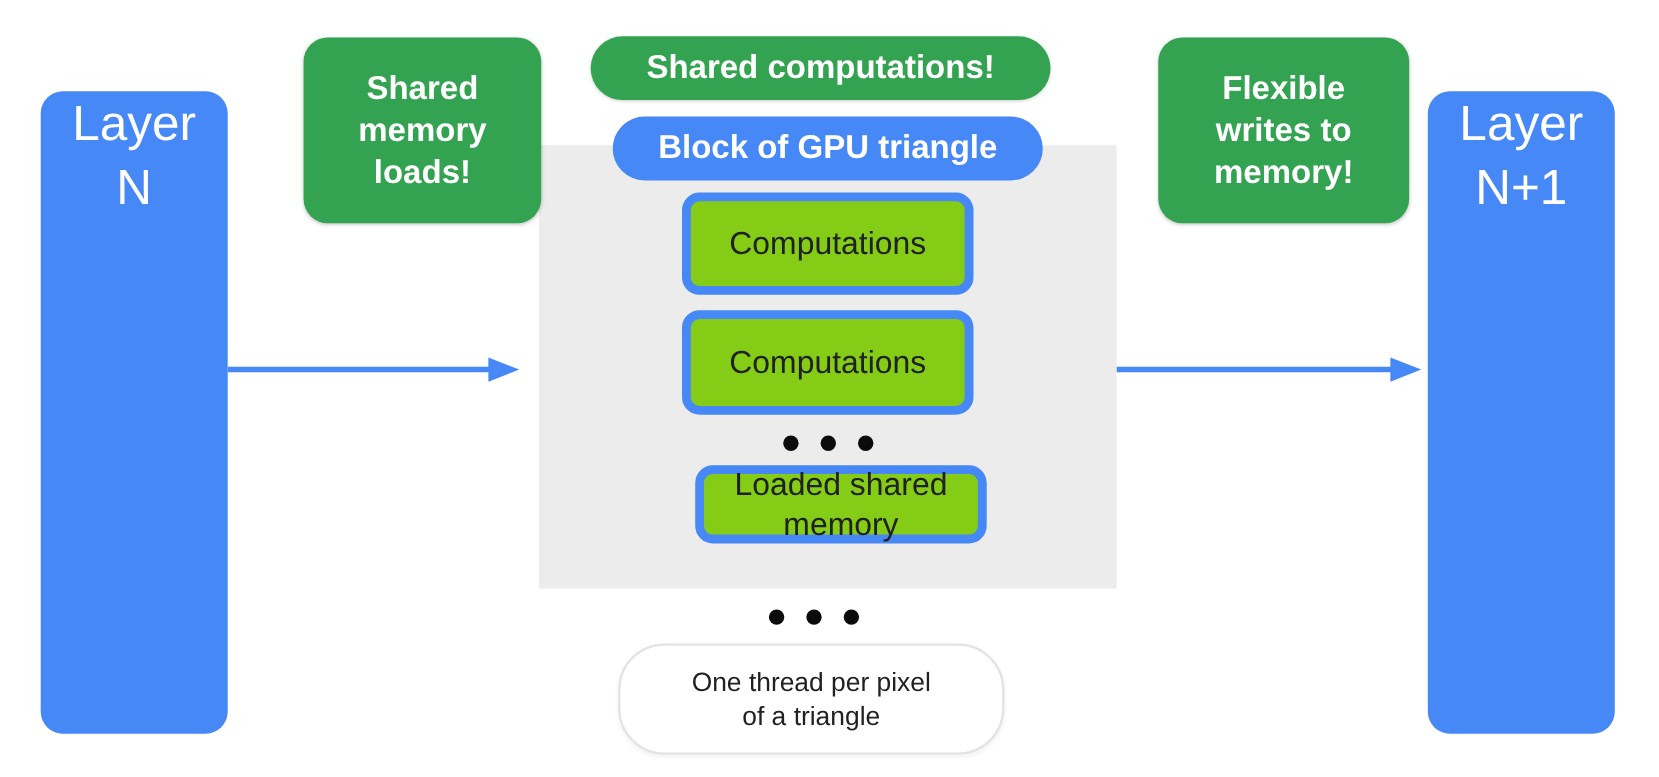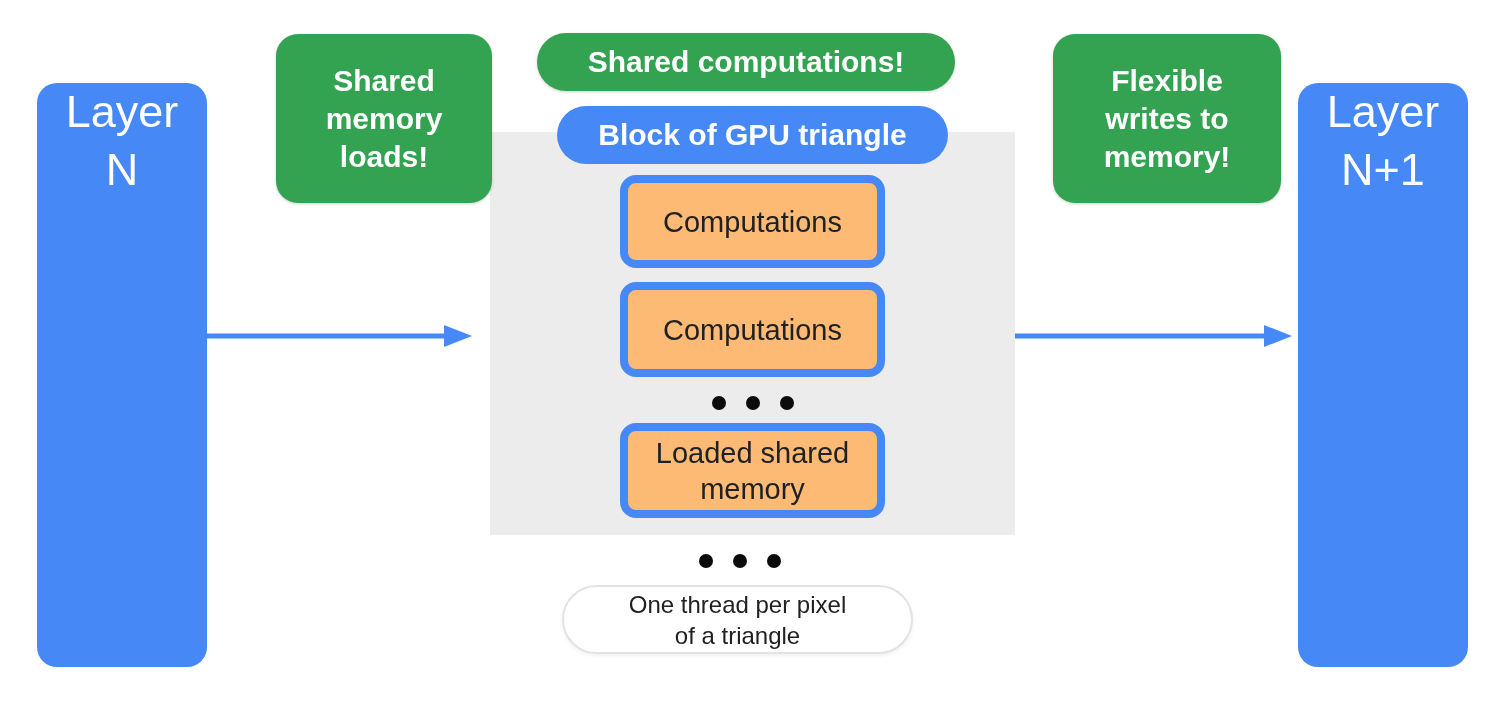--- a/index.html
+++ b/index.html
@@ -49,38 +49,38 @@
   .banner.green{left:537px;top:33px;width:418px;background:var(--c-green);box-shadow:0 1px 3px rgba(60,64,67,.25);text-align:right;}
   .banner.blue{left:557px;top:106px;width:391px;background:var(--c-blue);}
 
   .panel{
     position:absolute;left:490px;top:132px;width:525px;height:403px;
     background:var(--c-panel);
   }
 
   .thread-box{
     position:absolute;left:620px;width:265px;
-    background:#fdba74;border:8px solid var(--c-blue);border-radius:16px;
+    background:#84cc16;border:8px solid var(--c-blue);border-radius:16px;
     display:flex;align-items:center;justify-content:center;
     font-size:29px;line-height:36px;color:var(--c-ink);
     text-align:center;white-space:pre-line;
   }
   #comp-box-1{top:175px;height:93px;}
   #comp-box-2{top:282px;height:95px;}
-  #loaded-box{top:423px;height:95px;}
+  #loaded-box{top:423px;height:71px;margin-left:12px;}
 
   .dots{
     position:absolute;display:flex;align-items:center;justify-content:center;gap:20px;
   }
   .dots .dot{width:14px;height:14px;border-radius:50%;background:#0b0b0b;}
   #dots-inner{left:620px;top:394px;width:265px;height:17px;}
   #dots-below{left:475px;top:552px;width:530px;height:17px;}
 
   .footnote{
-    position:absolute;left:562px;top:585px;width:351px;height:69px;
+    position:absolute;left:562px;top:585px;width:351px;height:101px;
     background:#fff;border:2px solid var(--c-border);border-radius:42px;
     display:flex;align-items:center;justify-content:center;
     font-size:24px;line-height:31px;color:var(--c-ink);
     text-align:center;white-space:pre-line;
     box-shadow:0 2px 4px rgba(0,0,0,.06);
   }
 </style>
 </head>
 <body>
 

